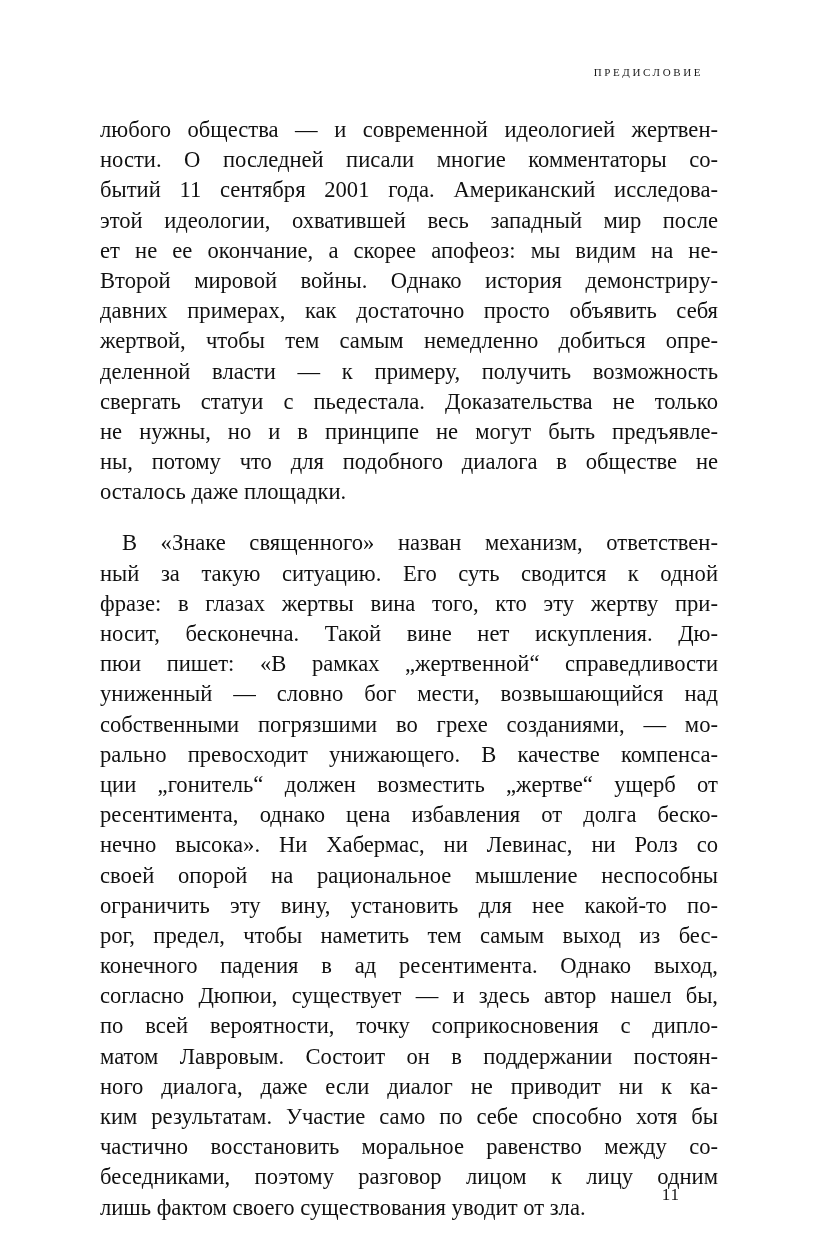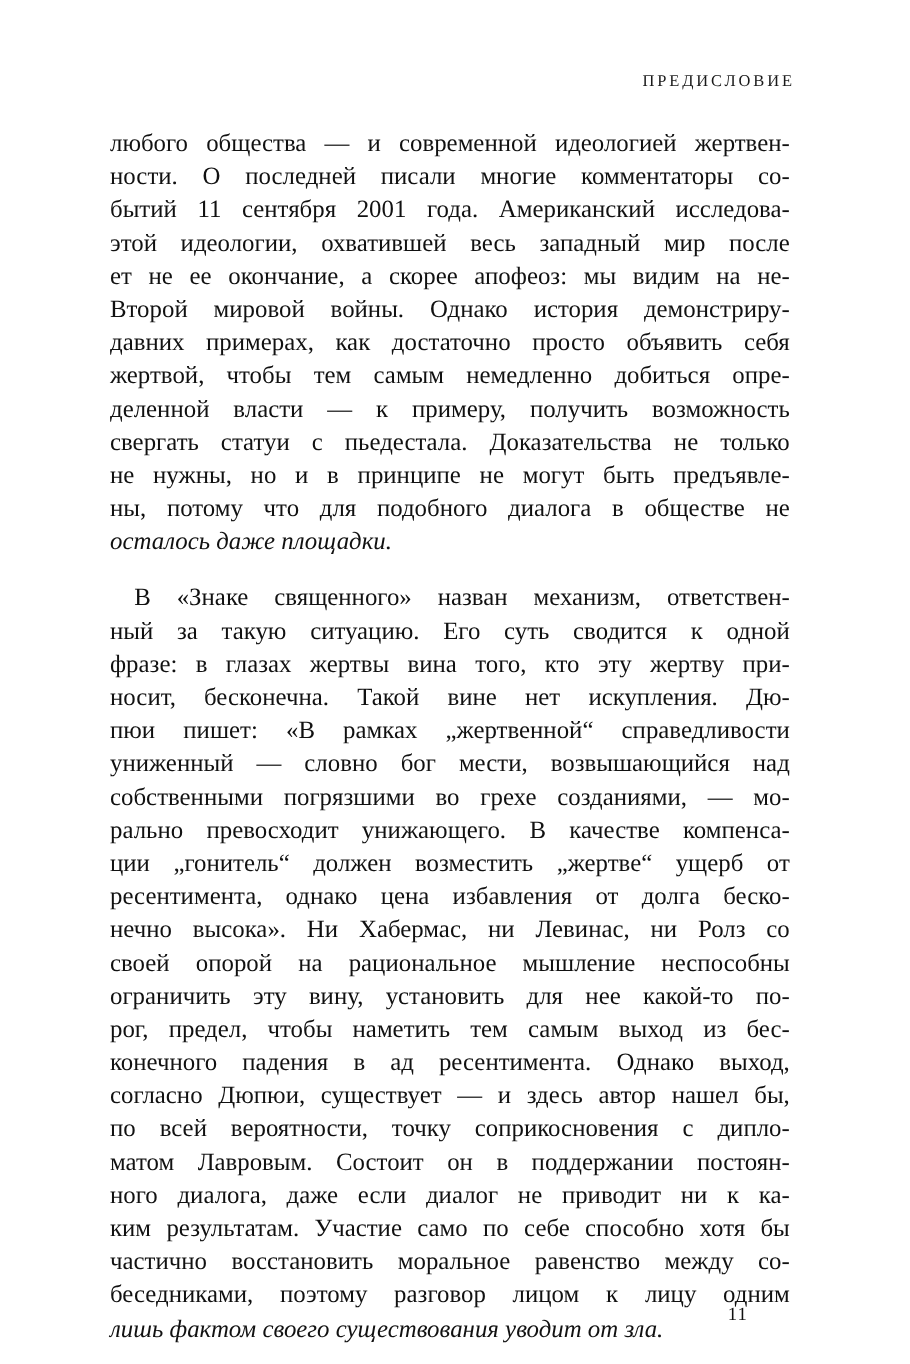--- a/index.html
+++ b/index.html
@@ -1,33 +1,33 @@
 <!DOCTYPE html>
 <html><head>
   <meta charset="utf-8">
   <style>
     html, body { margin: 0; padding: 0; background: #ffffff; }
     body { width: 827px; height: 1240px; position: relative; overflow: hidden; }
     .page { position: absolute; left: 0; top: 0; width: 827px; height: 1240px; background: #fff; }
     .running-head {
-      position: absolute; top: 66px; left: 584px; width: 143px; 
+      position: absolute; top: 66px; left: 560px; width: 143px; text-align: right;
       font-family: "Liberation Serif", "DejaVu Serif", serif;
-      font-size: 15px; letter-spacing: 2.6px; color: #1a1a1a;
+      font-size: 11px; letter-spacing: 2.6px; color: #1a1a1a;
     }
     .body-text {
       position: absolute; left: 100px; top: 115px; width: 618px;
       font-family: "Liberation Serif", "DejaVu Serif", serif;
       font-size: 22.6px; color: #111; 
     }
     .line {
       display: block; height: 30.2px; line-height: 30.2px;
       text-align: justify; text-align-last: justify; white-space: nowrap;
       overflow: visible;
     }
-    .line.last { text-align-last: left; font-style: italic; }
+    .line.last { text-align-last: left; }
     .line.indent { padding-left: 22px; margin-top: 21px; }
     .folio {
       position: absolute; top: 1141px; left: 640px; width: 40px; text-align: right;
       font-family: "Liberation Serif", "DejaVu Serif", serif;
       font-size: 17px; letter-spacing: 1px; color: #111; margin-top: 44px;
     }
   </style>
 </head>
 <body>
 

